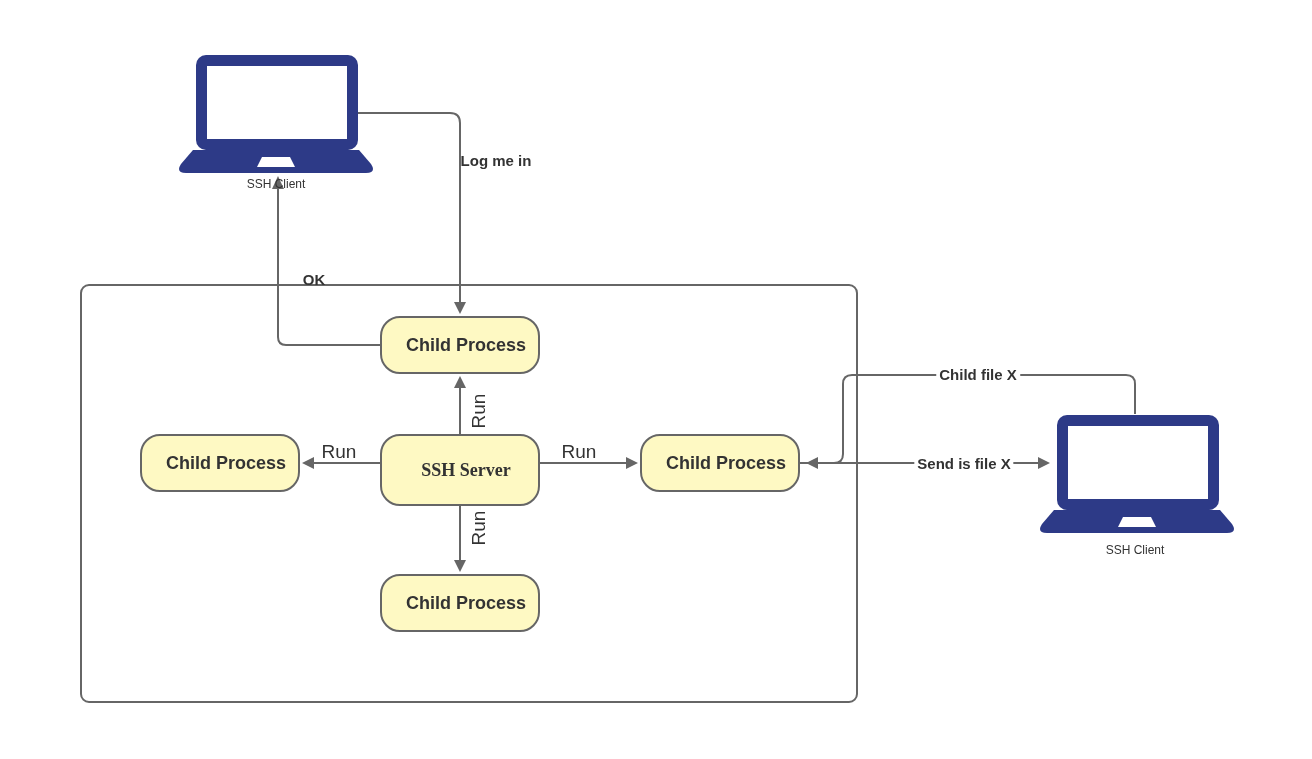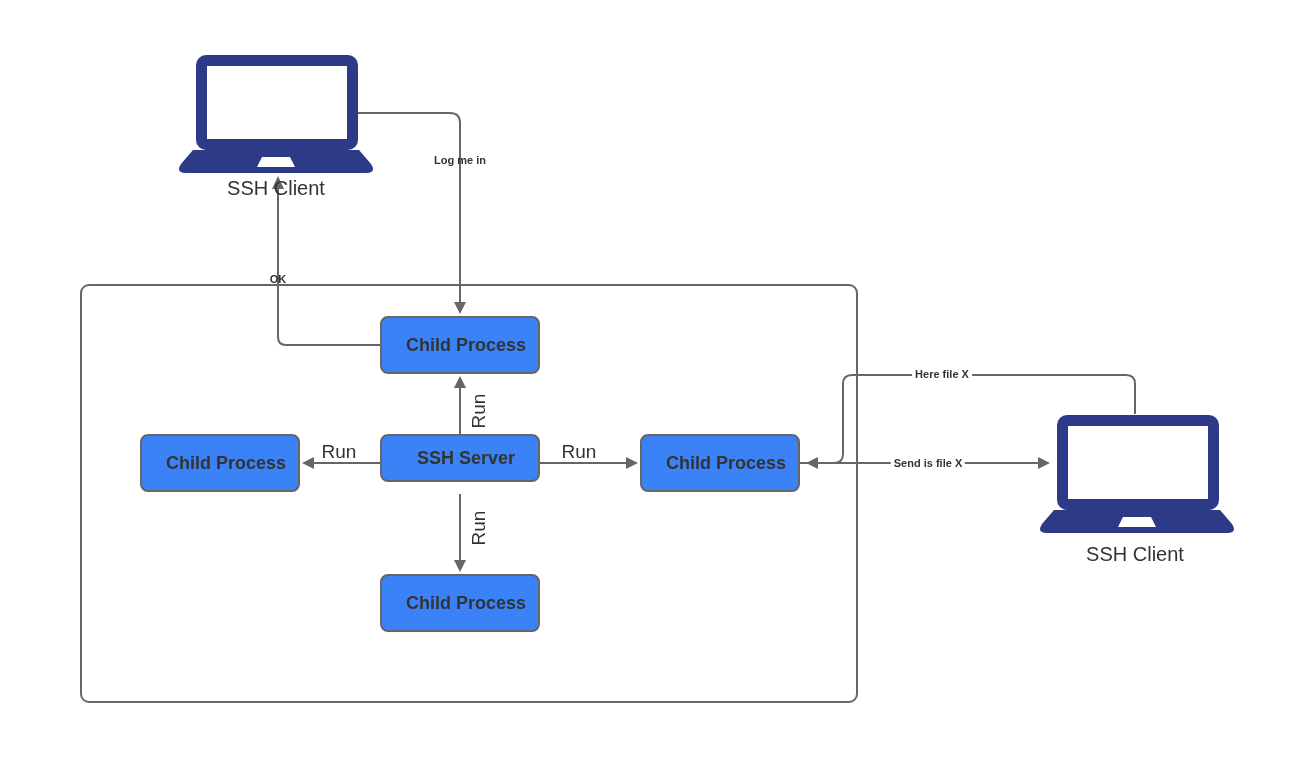--- a/index.html
+++ b/index.html
@@ -37,62 +37,63 @@
     stroke-width: 2;
   }
   #edges polygon.head {
     fill: var(--line);
     stroke: none;
   }
   
   .node {
     position: absolute;
     box-sizing: border-box;
-    background: #3b82f6;
+    background: #fef9c3;
     border: 2px solid var(--line);
-    border-radius: 8px;
+    border-radius: 20px;
     display: flex;
     align-items: center;
     justify-content: center;
     font-size: 18px;
     font-weight: bold;
     color: var(--text);
     white-space: nowrap;
     padding-left: 12px;
   }
   .node-child-top    { left: 380px; top: 316px; width: 160px; height: 58px; }
   .node-child-left   { left: 140px; top: 434px; width: 160px; height: 58px; }
-  .node-server       { left: 380px; top: 434px; width: 160px; height: 48px; }
+  .node-server       { left: 380px; top: 434px; width: 160px; height: 72px; font-family: Liberation Serif, serif; }
   .node-child-right  { left: 640px; top: 434px; width: 160px; height: 58px; }
   .node-child-bottom { left: 380px; top: 574px; width: 160px; height: 58px; }
   
   .laptop {
     position: absolute;
     width: 194px; height: 118px;
   }
   .laptop-left  { left: 179px;  top: 55px;  }
   .laptop-right { left: 1040px; top: 415px; }
   .client-label {
     position: absolute;
     transform: translateX(-50%);
-    font-size: 20px;
+    font-size: 12px;
     color: var(--text);
     white-space: nowrap;
   }
   .client-label-left  { left: 276px;  top: 177px; }
   .client-label-right { left: 1135px; top: 543px; }
   
   .edge-label {
     position: absolute;
     transform: translate(-50%, -50%);
-    font-size: 11px;
+    font-size: 15px;
     font-weight: bold;
     color: var(--text);
     white-space: nowrap;
     line-height: 1;
+    margin-left: 36px;
   }
   .edge-label.bg {
     background: #ffffff;
     padding: 2px 3px;
   }
   .lbl-log-me-in  { left: 460px; top: 160px; }
   .lbl-ok         { left: 278px; top: 279px; }
   .lbl-send-file  { left: 942px; top: 374px; }
   .lbl-here-file  { left: 928px; top: 463px; }
   .run-label {
@@ -193,21 +194,21 @@
       <rect x="17" y="0" width="162" height="95" rx="10" fill="var(--laptop)"></rect>
       <rect x="28" y="11" width="140" height="73" fill="#ffffff"></rect>
       <path d="M14,95 L180,95 L192,109 Q194,112 194,114 Q194,118 187,118 L7,118 Q0,118 0,114 Q0,112 2,109 Z" fill="var(--laptop)"></path>
       <path d="M83,102 L111,102 L116,112 L78,112 Z" fill="#ffffff"></path>
     </svg>
   </div>
   <div class="client-label client-label-right">SSH Client</div>
 
   <div class="edge-label lbl-log-me-in">Log me in</div>
   <div class="edge-label lbl-ok">OK</div>
-  <div class="edge-label bg lbl-send-file">Here file X</div>
+  <div class="edge-label bg lbl-send-file">Child file X</div>
   <div class="edge-label bg lbl-here-file">Send is file X</div>
 
   <div class="run-label lbl-run-left">Run</div>
   <div class="run-label lbl-run-right">Run</div>
   <div class="run-label vertical lbl-run-top">Run</div>
   <div class="run-label vertical lbl-run-bottom">Run</div>
 
 </div>
 
 </body></html>

